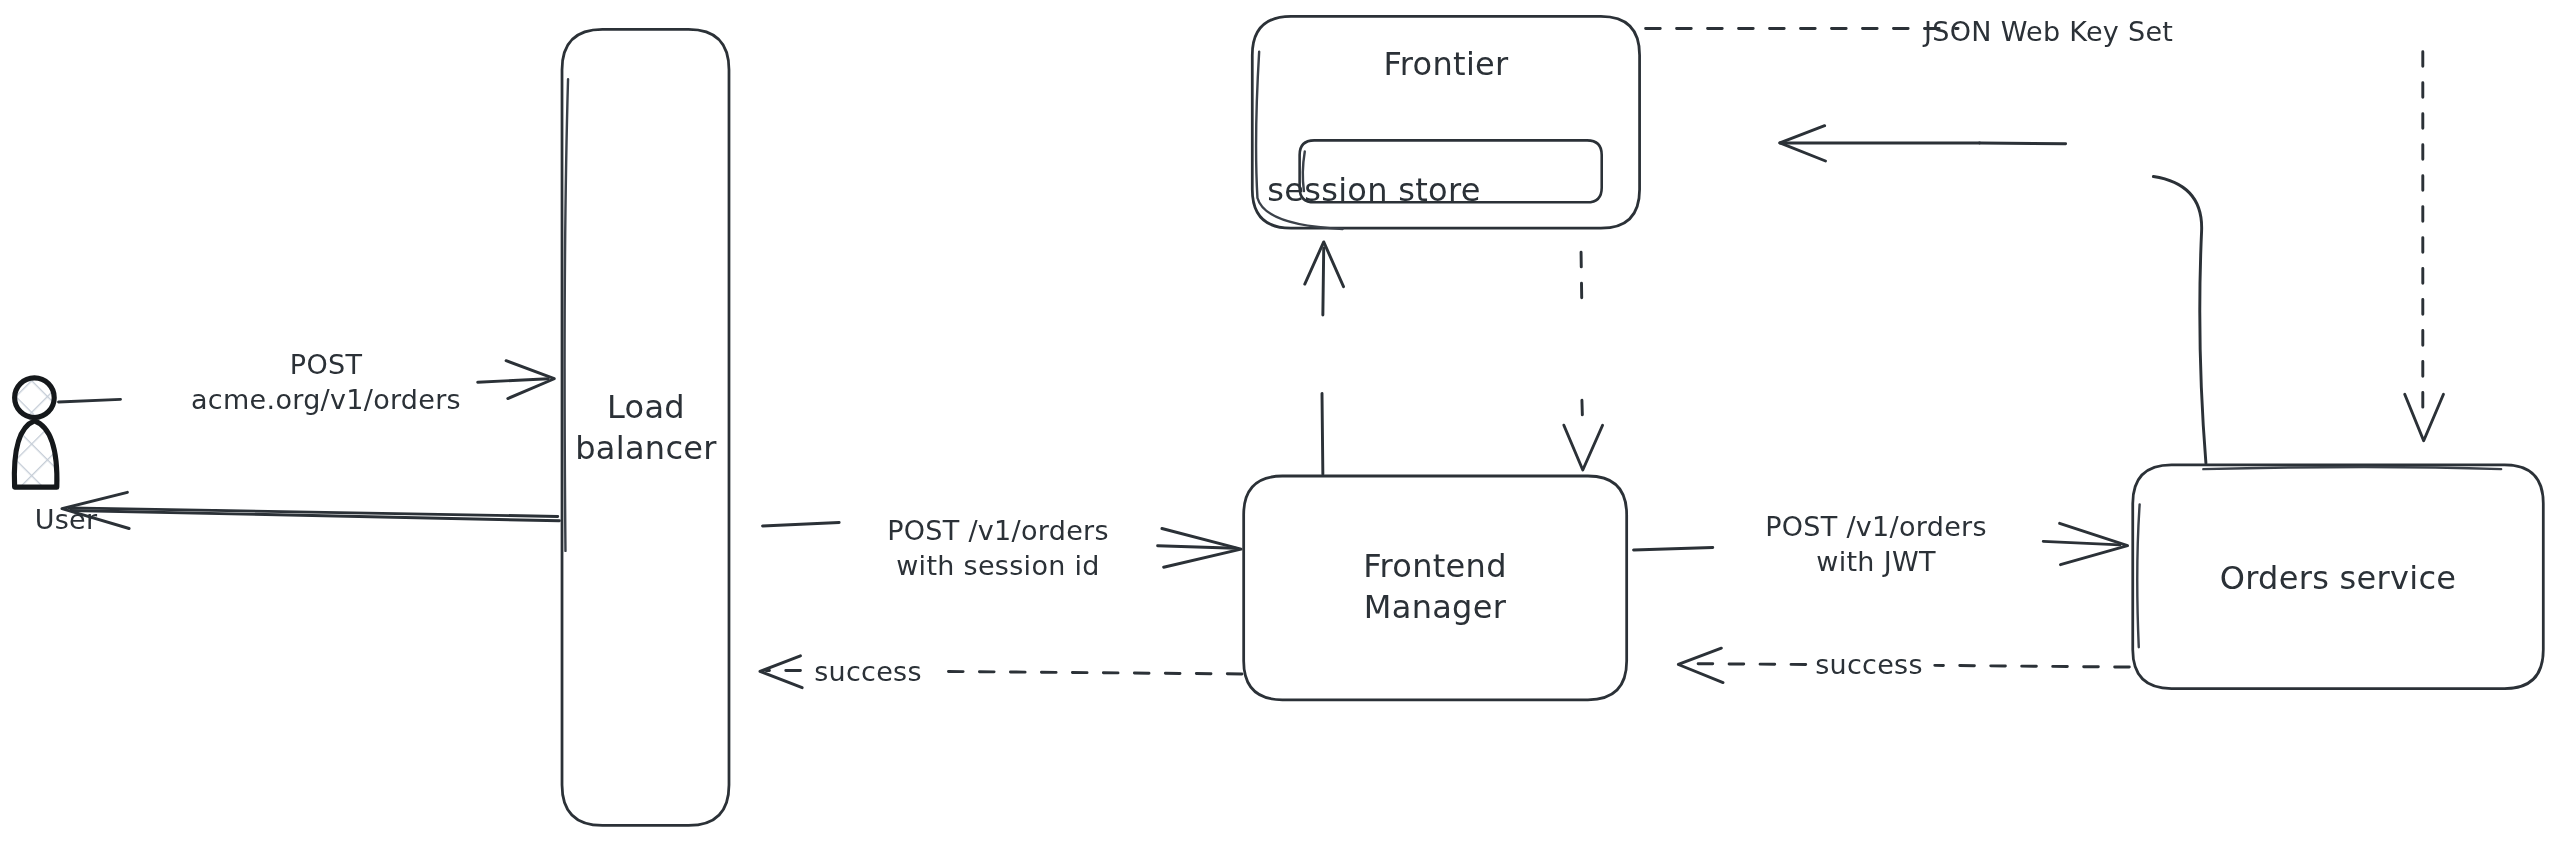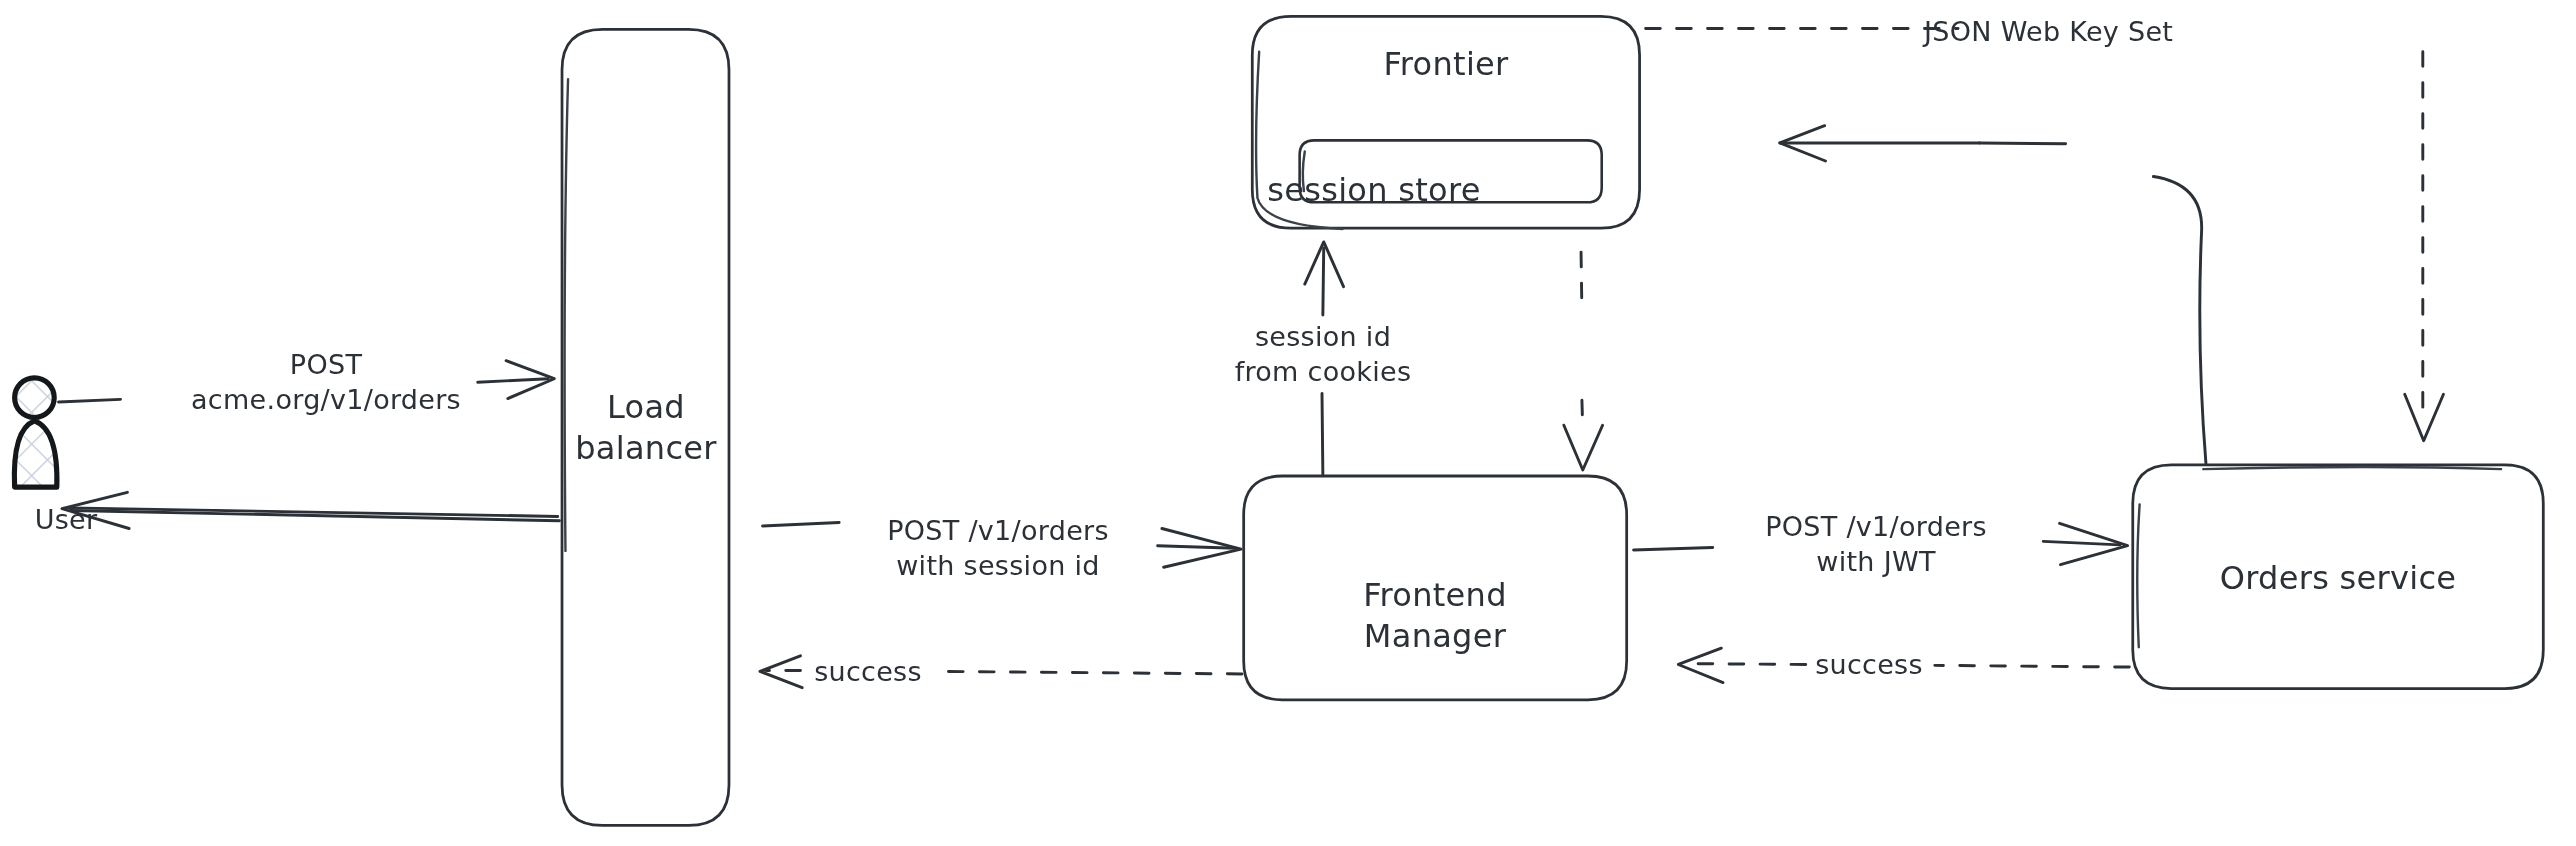--- a/index.html
+++ b/index.html
@@ -208,35 +208,33 @@
 
   <div class="label actor-label label-center" style="left:34px; top:520px;">User</div>
 
   <div class="label node-label label-center" style="left:646px; top:428px;">Load
 balancer</div>
 
   <div class="label node-label label-center" style="left:1446px; top:64px;">Frontier</div>
 
   <div class="label node-label label-center" style="left:1374px; top:172px;margin-top:18px;">session store</div>
 
-  <div class="label node-label label-center" style="left:1435px; top:587px;margin-top:29px;">Frontend
+  <div class="label node-label label-center" style="left:1435px; top:587px;">Frontend
 Manager</div>
 
   <div class="label node-label label-center" style="left:2338px; top:578px;">Orders service</div>
 
   <div class="label edge-label label-center" style="left:326px; top:383px;">POST
 acme.org/v1/orders</div>
 
   <div class="label edge-label label-center" style="left:998px; top:549px;">POST /v1/orders
 with session id</div>
 
   <div class="label edge-label label-center" style="left:868px; top:672px;">success</div>
 
-  <div class="label edge-label label-center" style="left:1323px; top:355px;">session id
-from cookies</div>
 
 
   <div class="label edge-label label-center" style="left:1876px; top:545px;">POST /v1/orders
 with JWT</div>
 
   <div class="label edge-label label-center" style="left:1869px; top:665px;">success</div>
 
 
   <div class="label edge-label" style="left:1924px; top:14.6px; transform:none; text-align:right;">JSON Web Key Set</div>
 

